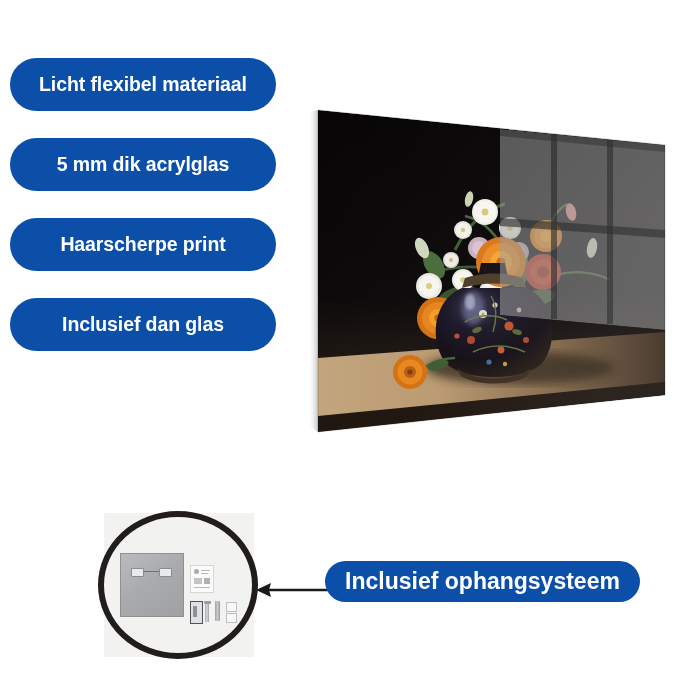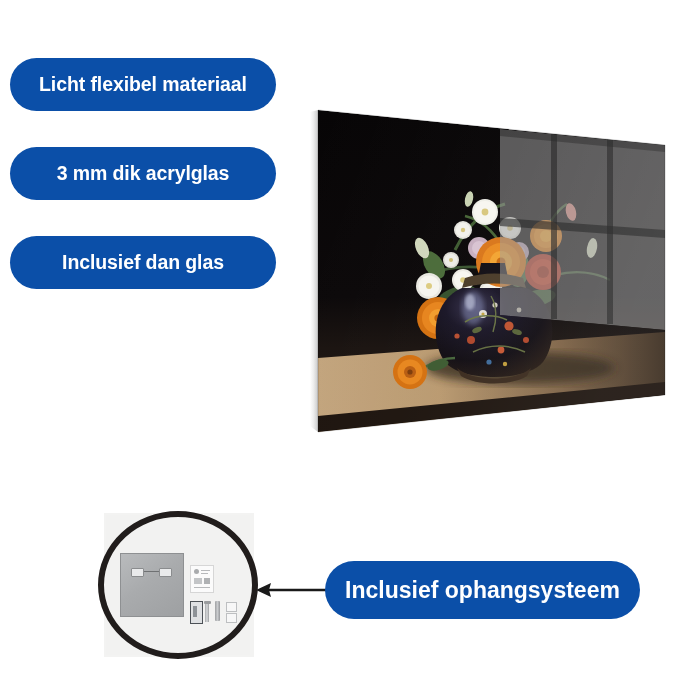--- a/index.html
+++ b/index.html
@@ -28,21 +28,21 @@
     left: 10px;
     top: 58px;
     width: 266px;
   }
   .feature-badge {
     position: relative;
     width: 266px;
     height: 53px;
     border-radius: 27px;
     background: #0B4FA8;
-    margin-bottom: 36px;
+    margin-bottom: 27px;
     display: flex;
     align-items: center;
     justify-content: center;
     box-sizing: border-box;
   }
   .feature-badge .badge-label {
     color: #ffffff;
     font-size: 19.5px;
     font-weight: bold;
     letter-spacing: -0.1px;
@@ -216,21 +216,21 @@
     top: 578px;
     width: 86px;
     height: 24px;
     overflow: visible;
   }
   #callout-badge {
     position: absolute;
     left: 325px;
     top: 561px;
     width: 315px;
-    height: 58px;
+    height: 41px;
     border-radius: 29px;
     background: #0B4FA8;
     display: flex;
     align-items: center;
     justify-content: center;
   }
   #callout-badge .badge-label {
     color: #ffffff;
     font-size: 23px;
     font-weight: bold;
@@ -243,24 +243,27 @@
 
 <div id="stage">
 
   <div class="badge-column">
 
     <div class="feature-badge">
       <span class="badge-label">Licht flexibel materiaal</span>
     </div>
 
     <div class="feature-badge">
-      <span class="badge-label">3 mm dik acrylglas</span>
+      <span class="badge-label">5 mm dik acrylglas</span>
     </div>
 
 
+    <div class="feature-badge">
+      <span class="badge-label">Haarscherpe print</span>
+    </div>
 
 
     <div class="feature-badge">
       <span class="badge-label">Inclusief dan glas</span>
     </div>
 
   </div>
 
   <div id="panel-wrap">
     <svg id="panel-svg" viewBox="0 0 370 345">

